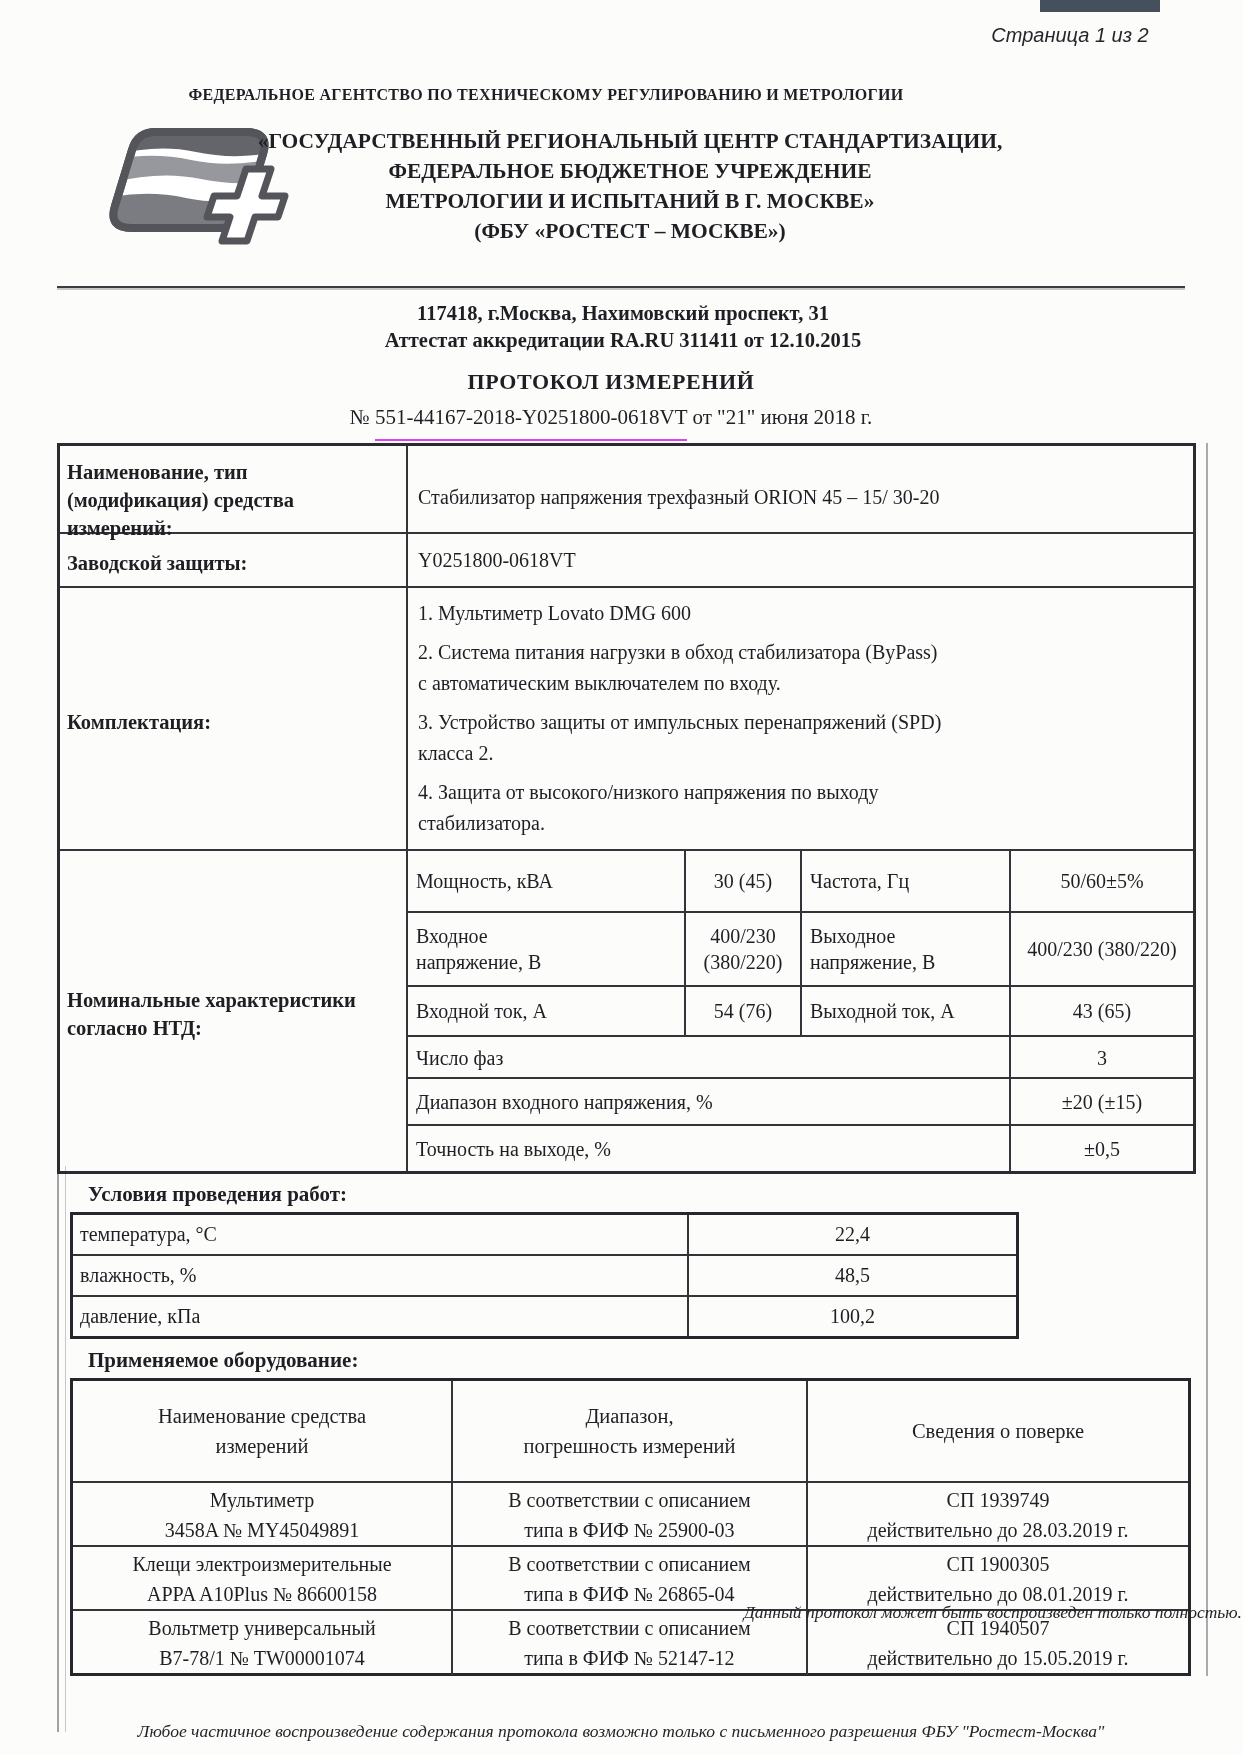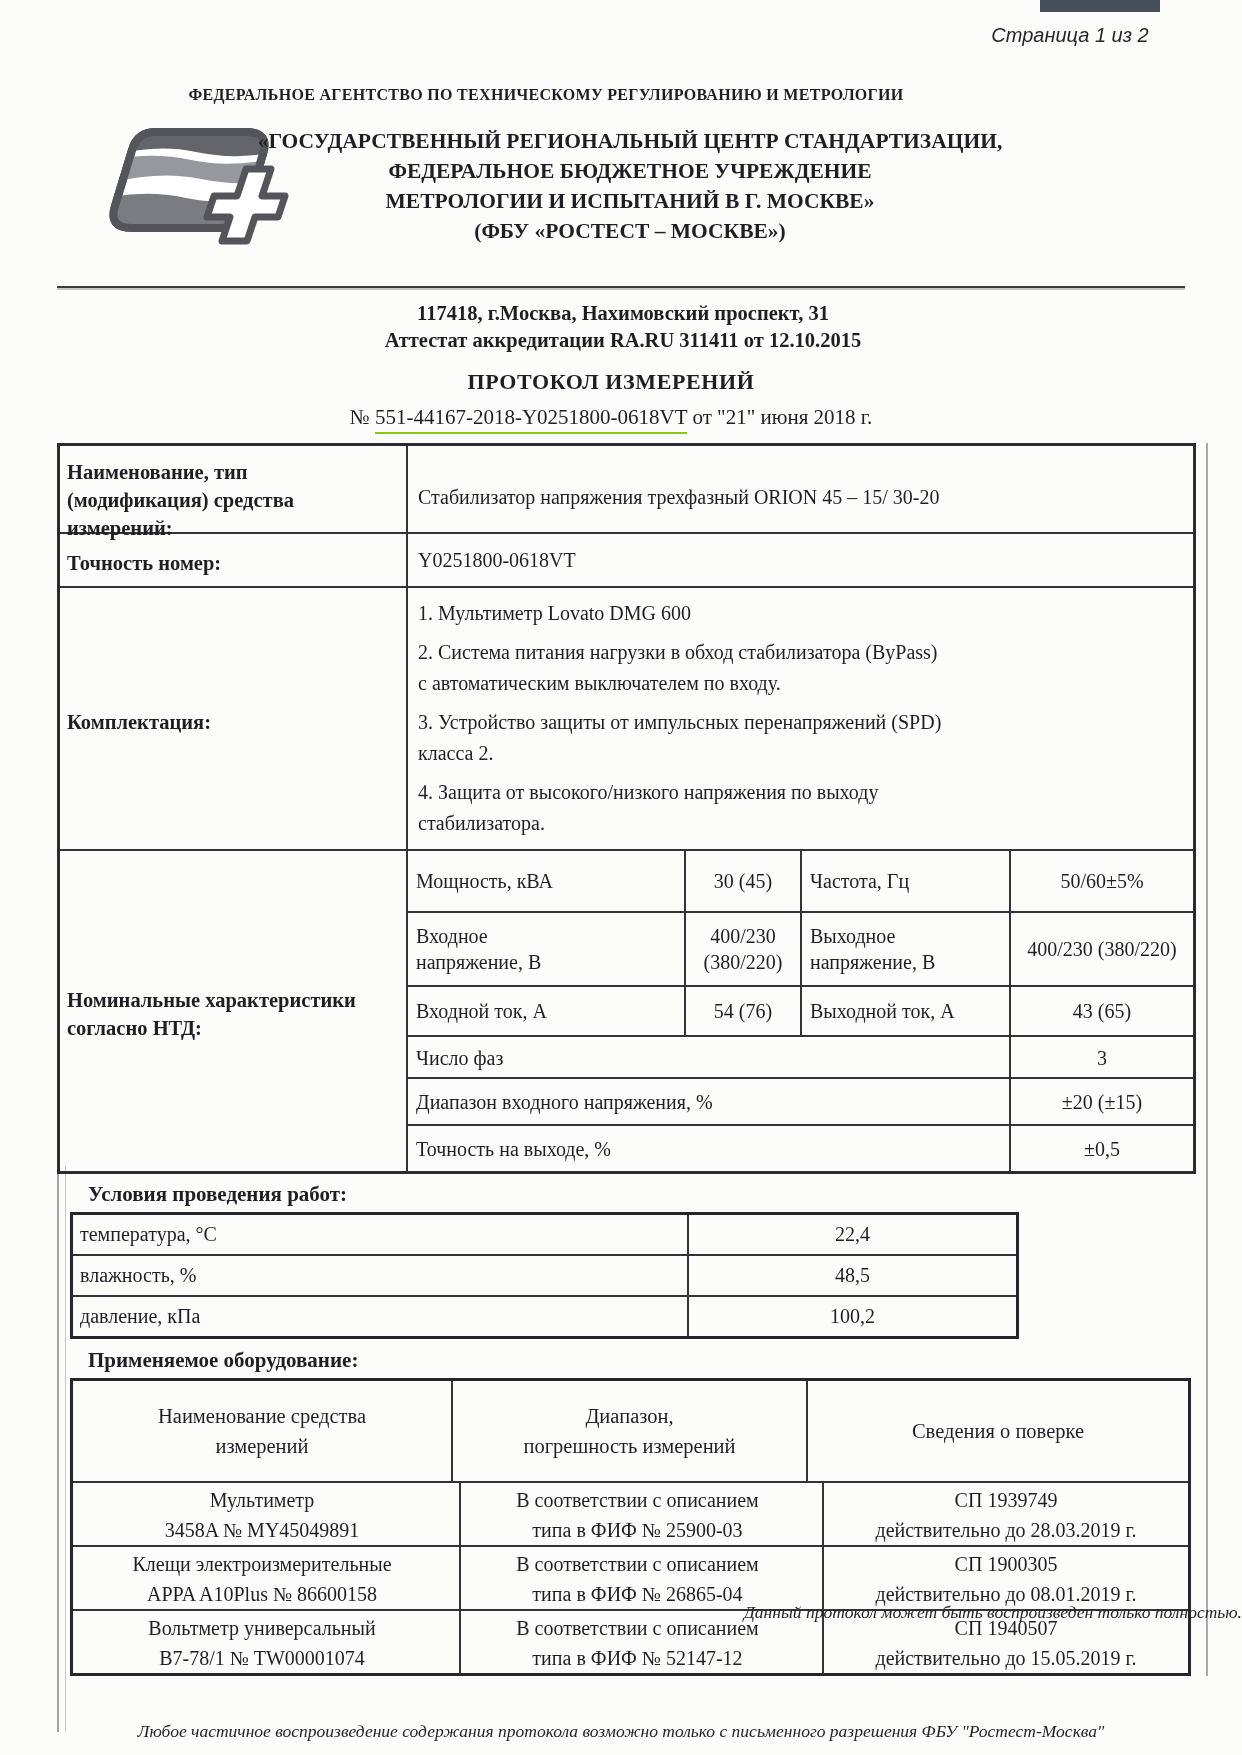--- a/index.html
+++ b/index.html
@@ -31,21 +31,21 @@
 
   .rule{left:57px;top:286px;width:1128px;height:2px;background:#3b3c42;
     box-shadow:0 2px 0 rgba(40,40,48,.25);}
 
   .address-block{left:61px;top:300px;width:1124px;text-align:center;
     font-weight:bold;font-size:20.5px;line-height:27px;}
 
   .protocol-title{left:61px;top:369px;width:1100px;text-align:center;
     font-weight:bold;font-size:22px;letter-spacing:.6px;}
   .protocol-number{left:61px;top:405px;width:1100px;text-align:center;font-size:21px;}
-  .protocol-number .num{text-decoration:none;border-bottom:2px solid #84cc16;padding-bottom:3px;}
+  .protocol-number .num{text-decoration:none;border-bottom:2px solid #d946ef;padding-bottom:10px;}
 
   
   .main-table{left:57px;top:443px;width:1133px;border:3px solid #2b2c32;background:transparent;}
   .mt-row{display:grid;grid-template-columns:346px 1fr;}
   .mt-row + .mt-row{border-top:2px solid #33343a;}
   .mt-label{padding:12px 4px 6px 7px;font-weight:bold;font-size:20.5px;line-height:28px;
     display:flex;align-items:center;white-space:pre-line;}
   .mt-label.top{align-items:flex-start;}
   .mt-value{border-left:2px solid #33343a;padding:4px 8px 4px 10px;font-size:20px;
     display:flex;align-items:center;}
@@ -77,21 +77,21 @@
   .cond-table{left:70px;top:1212px;width:943px;border:3px solid #26272c;}
   .cond-row{display:grid;grid-template-columns:614px 1fr;height:39px;}
   .cond-row + .cond-row{border-top:2px solid #33343a;}
   .cond-label{display:flex;align-items:center;padding-left:7px;font-size:20px;}
   .cond-value{border-left:2px solid #33343a;display:flex;align-items:center;justify-content:center;font-size:20px;}
 
   
   .equip-heading{left:88px;top:1348px;}
   .equip-table{left:70px;top:1378px;width:1115px;border:3px solid #26272c;}
   .eq-row{display:grid;grid-template-columns:378px 355px 1fr;}
-  .eq-row + .eq-row{border-top:2px solid #33343a;gap:8px;}
+  .eq-row + .eq-row{border-top:2px solid #33343a;}
   .eq-cell{display:flex;flex-direction:column;align-items:center;justify-content:center;
     text-align:center;font-size:20px;line-height:30px;padding:2px 6px;}
   .eq-cell + .eq-cell{border-left:2px solid #33343a;}
   .eq-head{height:100px;}
   .eq-head .eq-cell{font-size:20.5px;white-space:pre-line;}
   .eq-data{height:62px;}
 
   
   .footer-line{left:0;top:0;width:1242px;text-align:center;font-style:italic;font-size:17.5px;color:#232428;}
   .f1{top:1602px;text-align:right;}
@@ -153,21 +153,21 @@
 <div class="abs main-table">
 
   <div class="mt-row r1">
     <div class="mt-label top">Наименование, тип
 (модификация) средства
 измерений:</div>
     <div class="mt-value">Стабилизатор напряжения трехфазный ORION 45 – 15/ 30-20</div>
   </div>
 
   <div class="mt-row r2">
-    <div class="mt-label">Точность номер:</div>
+    <div class="mt-label">Заводской защиты:</div>
     <div class="mt-value">Y0251800-0618VT</div>
   </div>
 
   <div class="mt-row r3">
     <div class="mt-label">Комплектация:</div>
     <div class="kit-box">
       <div class="kit-item">1. Мультиметр Lovato DMG 600</div>
       <div class="kit-item">2. Система питания нагрузки в обход стабилизатора (ByPass)
 с автоматическим выключателем по входу.</div>
       <div class="kit-item">3. Устройство защиты от импульсных перенапряжений (SPD)

